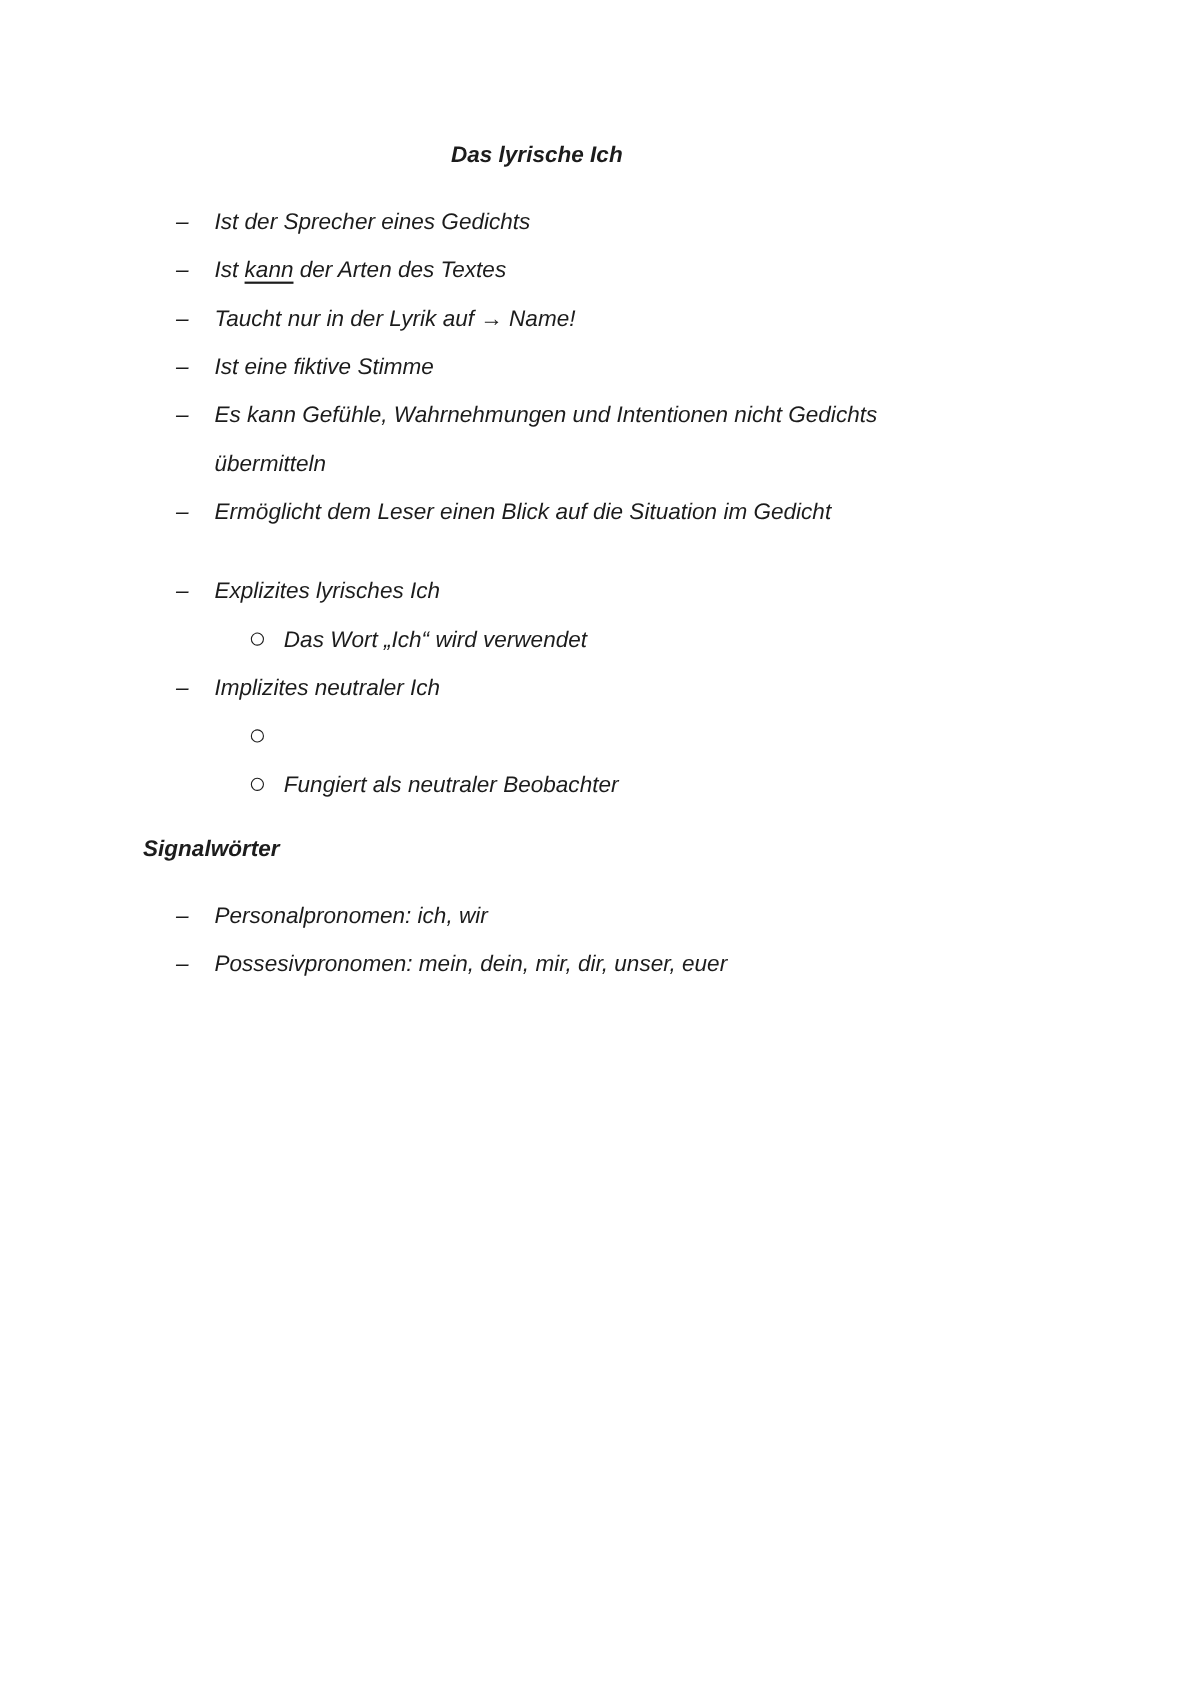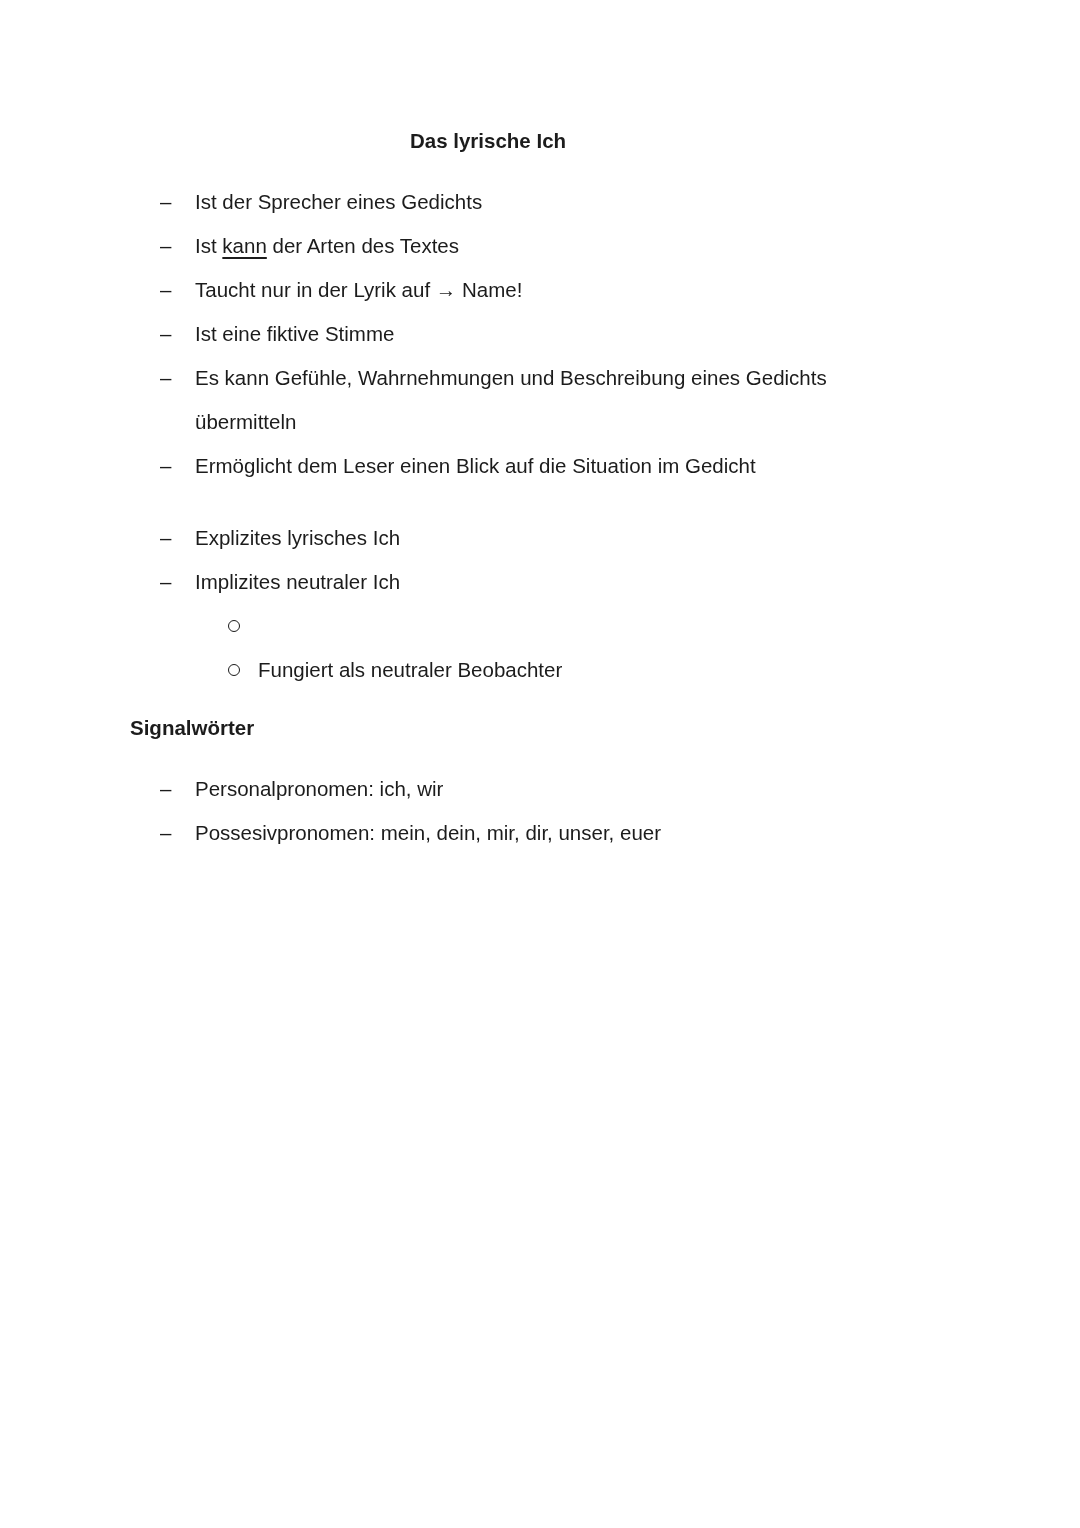--- a/index.html
+++ b/index.html
@@ -14,20 +14,21 @@
     font-family: "Liberation Sans", sans-serif;
     font-size: 20.5px;
     color: #1c1c1c;
   }
   .page {
     box-sizing: border-box;
     width: 976px;
     height: 1528px;
     padding: 130px 100px 0 130px;
     background: #ffffff;
+    font-style: italic;
   }
   .title {
     margin: 0 30px 0 0; 
     font-size: 20.5px;
     font-weight: 700;
     line-height: 22px;
     text-align: center;
   }
   .heading {
     margin: 32px 0 0 0;
@@ -92,31 +93,35 @@
         <div class="li lvl1">
           <span class="marker">–</span>
           <div class="txt"><span>Taucht nur in der Lyrik auf → Name!</span></div>
         </div>
         <div class="li lvl1">
           <span class="marker">–</span>
           <div class="txt"><span>Ist eine fiktive Stimme</span></div>
         </div>
         <div class="li lvl1">
           <span class="marker">–</span>
-          <div class="txt"><span>Es kann Gefühle, Wahrnehmungen und Beschreibung eines Gedichts</span><br><span>übermitteln</span></div>
+          <div class="txt"><span>Es kann Gefühle, Wahrnehmungen und Intentionen nicht Gedichts</span><br><span>übermitteln</span></div>
         </div>
         <div class="li lvl1">
           <span class="marker">–</span>
           <div class="txt"><span>Ermöglicht dem Leser einen Blick auf die Situation im Gedicht</span></div>
         </div>
       </div>
       <div class="list">
         <div class="li lvl1">
           <span class="marker">–</span>
           <div class="txt"><span>Explizites lyrisches Ich</span></div>
+        </div>
+        <div class="li lvl2">
+          <span class="marker"><i class="ring"></i></span>
+          <div class="txt"><span>Das Wort „Ich“ wird verwendet</span></div>
         </div>
         <div class="li lvl1">
           <span class="marker">–</span>
           <div class="txt"><span>Implizites neutraler Ich</span></div>
         </div>
         <div class="li lvl2">
           <span class="marker"><i class="ring"></i></span>
         </div>
         <div class="li lvl2">
           <span class="marker"><i class="ring"></i></span>

